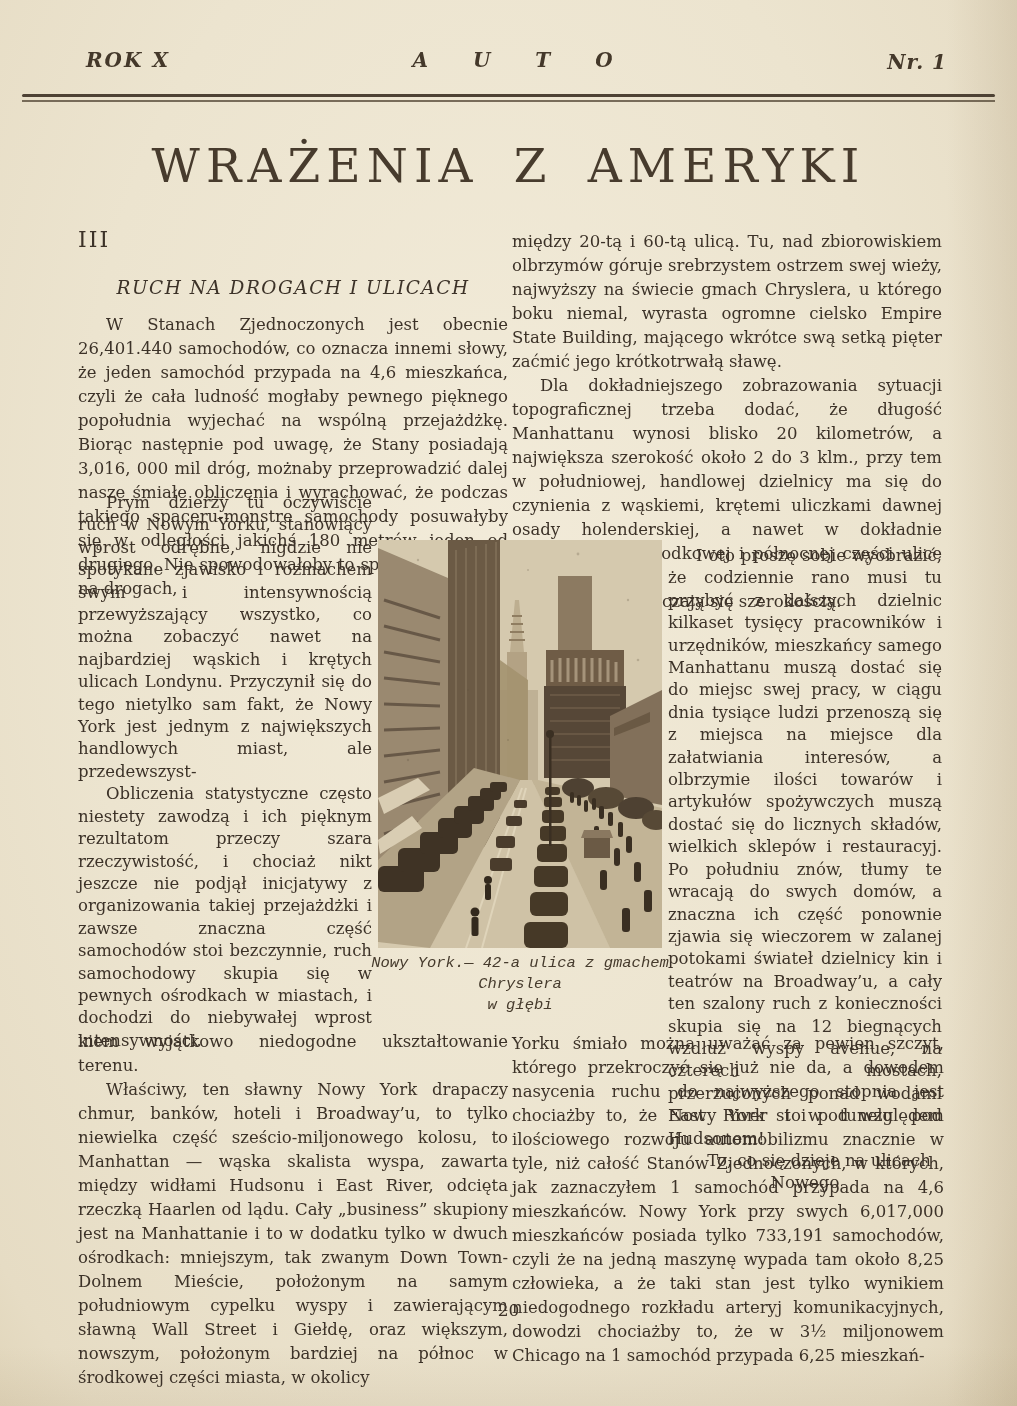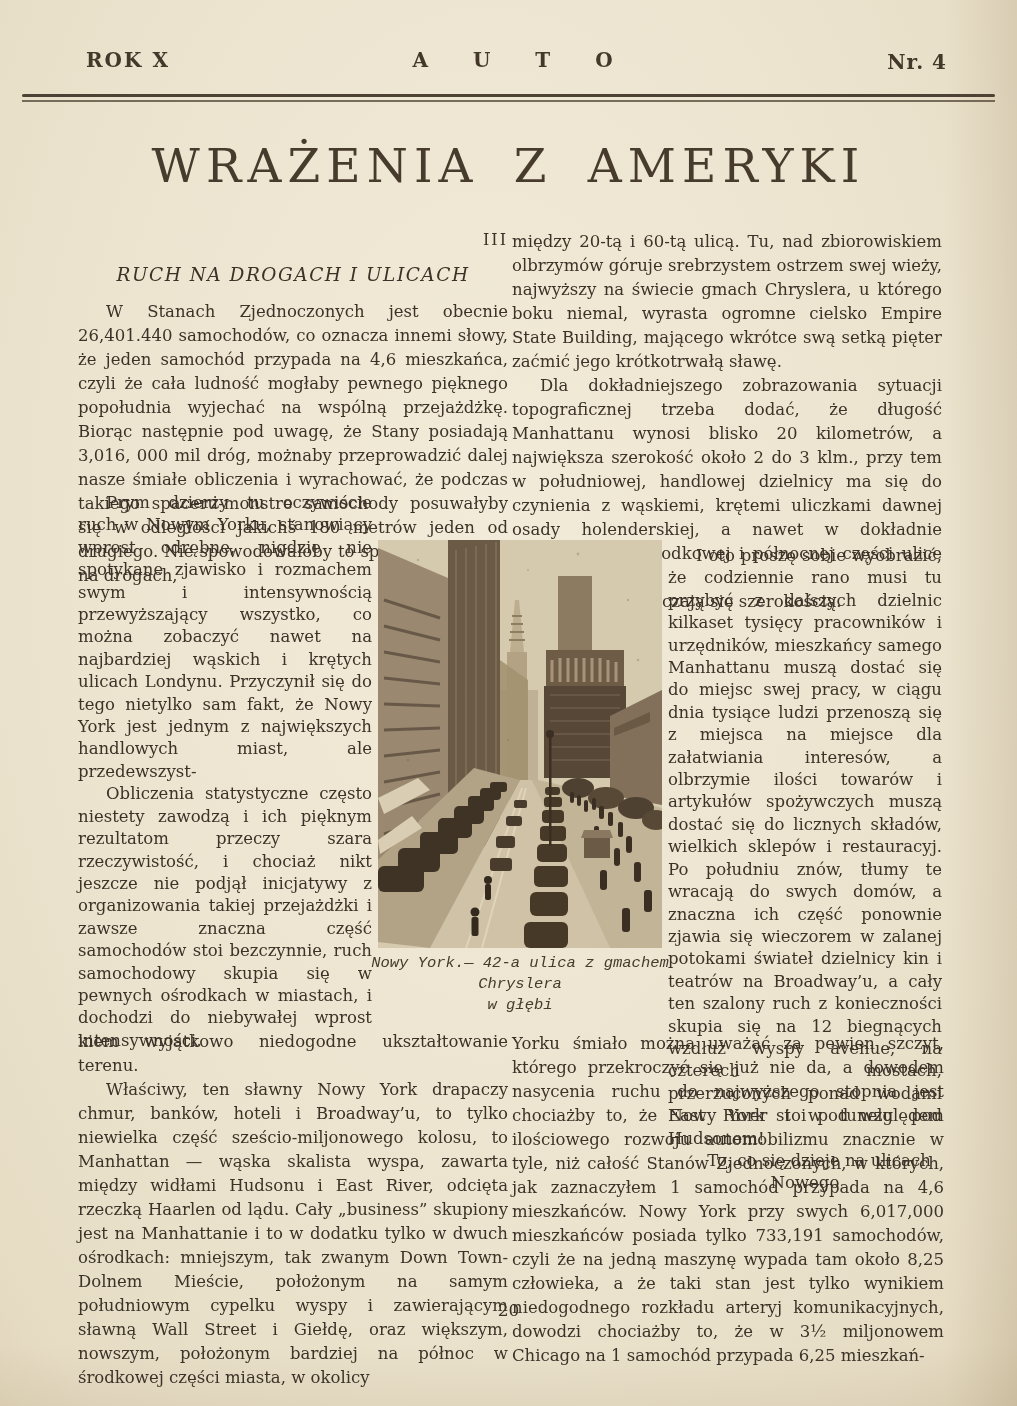--- a/index.html
+++ b/index.html
@@ -8,38 +8,38 @@
     position:relative;width:1017px;height:1406px;margin:0 auto;overflow:hidden;
     background:radial-gradient(ellipse at 48% 38%, #f2ebd9 0%, #ece4cf 55%, #e6dcc4 88%, #ded2b6 100%);
     color:#3c3228;
   }
   .shade-right{position:absolute;top:0;right:0;width:70px;height:100%;
     background:linear-gradient(to right, rgba(150,128,92,0), rgba(150,128,92,0.18));pointer-events:none;}
   .shade-bottom{position:absolute;bottom:0;left:0;width:100%;height:60px;
     background:linear-gradient(to bottom, rgba(150,128,92,0), rgba(150,128,92,0.10));pointer-events:none;}
 
   
-  .hdr{position:absolute;top:48px;left:78px;right:70px;height:30px;font-weight:bold;
+  .hdr{position:absolute;top:48px;left:78px;right:70px;height:30px;font-style:italic;font-weight:bold;
        font-size:20px;color:#44382a;}
   .hdr .rok{position:absolute;left:8px;top:0;letter-spacing:2px;}
   .hdr .auto{position:absolute;left:0;right:0;top:0;text-align:center;letter-spacing:0.95em;text-indent:0.95em;}
   .hdr .nr{position:absolute;right:0;top:2px;letter-spacing:1px;}
   .rule1{position:absolute;left:22px;width:973px;top:94px;height:3px;background:#4e4234;border-radius:2px;}
   .rule2{position:absolute;left:22px;width:973px;top:100px;height:2px;background:#5a4d3c;opacity:.8;}
 
   
   .title{position:absolute;top:138px;left:0;width:100%;text-align:center;
     font-size:47px;letter-spacing:0.13em;word-spacing:0.30em;color:#473b2d;font-weight:400;}
 
   
   .blk{position:absolute;text-align:justify;font-size:16.5px;line-height:24px;color:#3c3228;}
   .blk p{margin:0;}
   .blk p.ind{text-indent:1.7em;}
   .narrow{line-height:22.4px;}
-  .sec-num{text-align:right;font-size:16px;letter-spacing:2px;margin-bottom:11px;}
+  .sec-num{text-align:left;font-size:22px;letter-spacing:2px;margin-bottom:24px;}
   .sec-head{text-align:center;font-style:italic;font-size:18.5px;letter-spacing:1.5px;margin-bottom:13px;white-space:nowrap;}
   .centerline{text-align:center;text-indent:0;}
 
   
   .photo{position:absolute;left:378px;top:540px;width:284px;height:408px;background:#d8ccb2;}
   .photo svg{display:block;width:100%;height:100%;}
   .caption{position:absolute;left:352px;top:953px;width:336px;text-align:center;
     font-style:italic;font-size:15.5px;line-height:21px;color:#463b2d;font-family:Liberation Mono, monospace;}
 
   .pageno{position:absolute;top:1300px;left:0;width:100%;text-align:center;font-size:17px;color:#3c3228;}
@@ -48,21 +48,21 @@
 <body>
 
 <div id="page">
 
   <div class="shade-right"></div>
   <div class="shade-bottom"></div>
 
   <div class="hdr">
     <span class="rok">ROK X</span>
     <span class="auto">A U T O</span>
-    <span class="nr">Nr. 4</span>
+    <span class="nr">Nr. 1</span>
   </div>
   <div class="rule1"></div>
   <div class="rule2"></div>
 
   <div class="title">WRAŻENIA Z AMERYKI</div>
 
   <div class="blk" style="left:78px;top:228px;width:430px;">
     <div class="sec-num">III</div>
     <div class="sec-head">RUCH NA DROGACH I ULICACH</div>
     <p class="ind">W Stanach Zjednoczonych jest obecnie 26,401.440 samochodów, co oznacza innemi słowy, że jeden samochód przypada na 4,6 mieszkańca, czyli że cała ludność mogłaby pewnego pięknego popołudnia wyjechać na wspólną przejażdżkę. Biorąc następnie pod uwagę, że Stany posiadają 3,016, 000 mil dróg, możnaby przeprowadzić dalej nasze śmiałe obliczenia i wyrachować, że podczas takiego spaceru-monstre samochody posuwałyby się w odległości jakichś 180 metrów jeden od drugiego. Nie spowodowałoby to specjalnego tłoku na drogach,</p>

